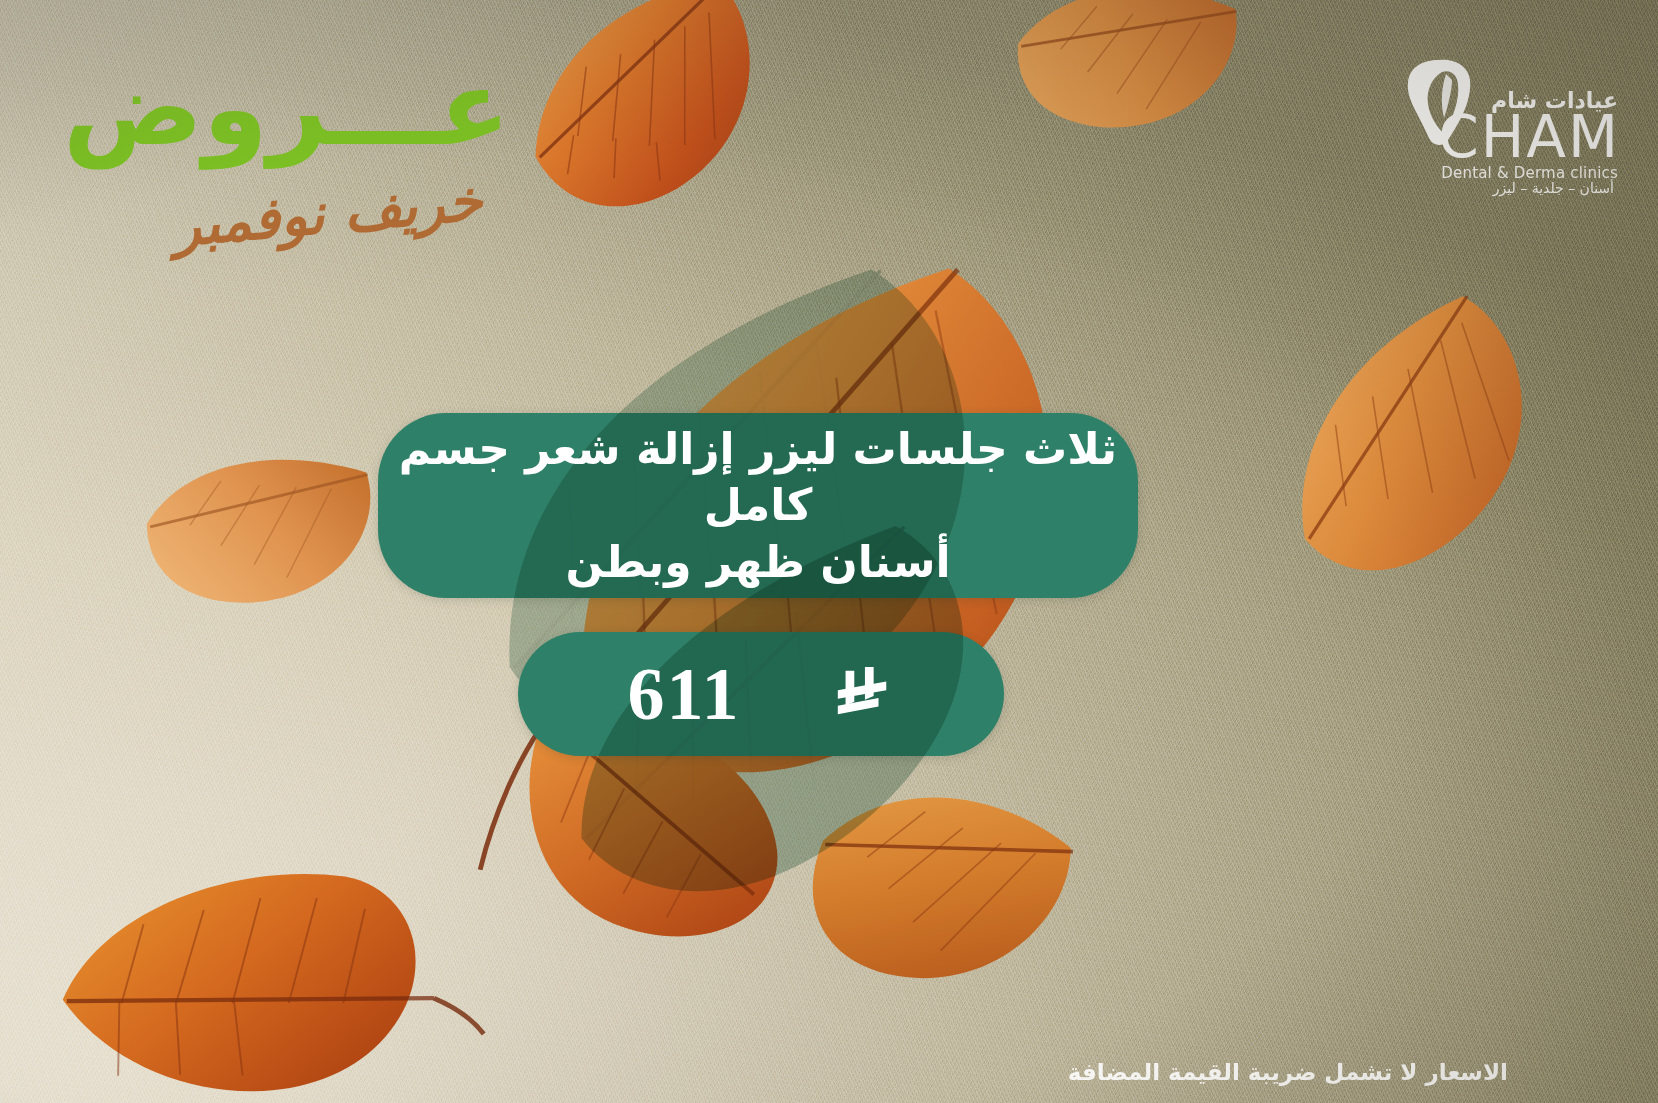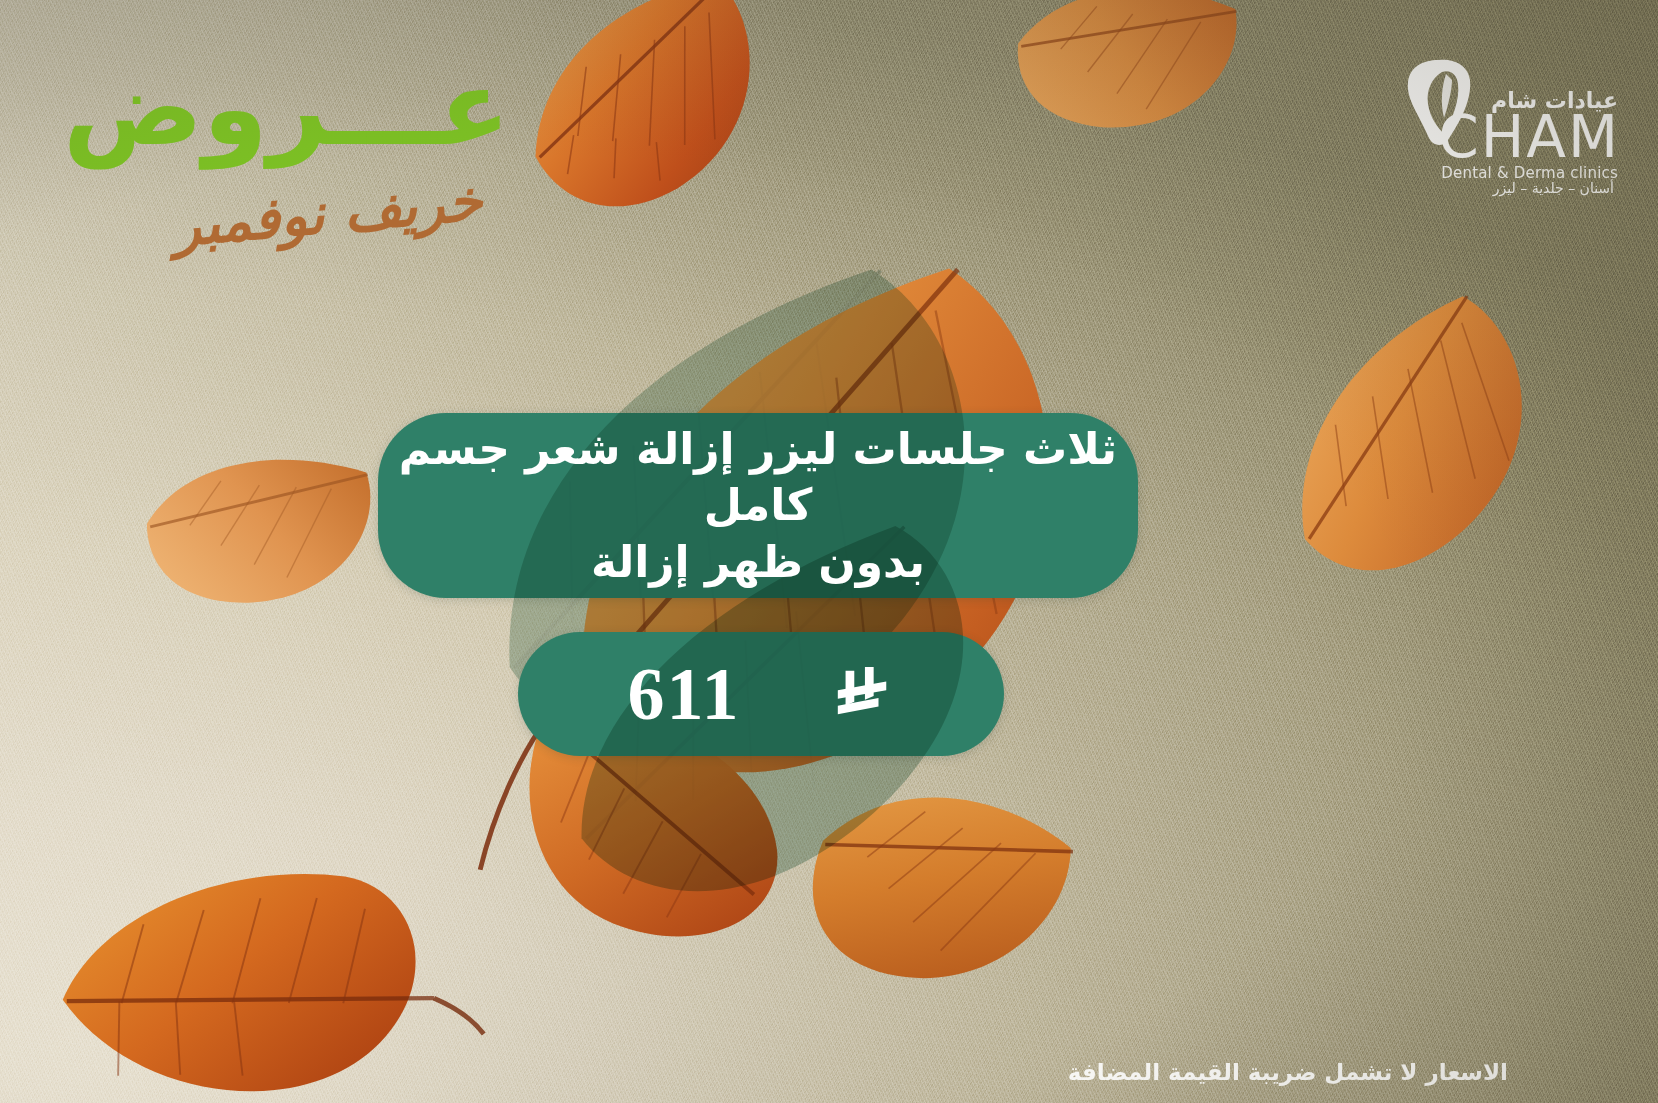--- a/index.html
+++ b/index.html
@@ -327,21 +327,21 @@
           <path d="M88 250 L134 116"></path>
             <path d="M152 278 L206 104"></path>
             <path d="M220 306 L280 90"></path>
           <path d="M288 328 L350 78"></path>
             <path d="M356 340 L414 66"></path>
         </g>
       </svg>
     </div>
     <div class="offer-text">
       <span>ثلاث جلسات ليزر إزالة شعر جسم كامل</span><br>
-      <span>بدون ظهر إزالة</span>
+      <span>أسنان ظهر وبطن</span>
     </div>
   </div>
 
   <div class="panel panel-price">
     <div class="leaf-over" style="left:20px;top:-70px;width:520px;height:300px;transform:rotate(-22deg);opacity:.34;">
       <svg viewBox="0 0 520 300" style="width:100%;height:100%;">
         <path d="M12 186 C56 70 216 8 420 14 C486 94 444 228 268 280 C130 320 34 264 12 186 Z" fill="#2a6b50"></path>
         <path d="M16 188 L428 18" stroke="#16503a" stroke-width="3.6" fill="none" opacity=".8"></path>
         <g stroke="#1a5840" stroke-width="1.8" fill="none" opacity=".6">
           <path d="M76 172 L116 82"></path>

